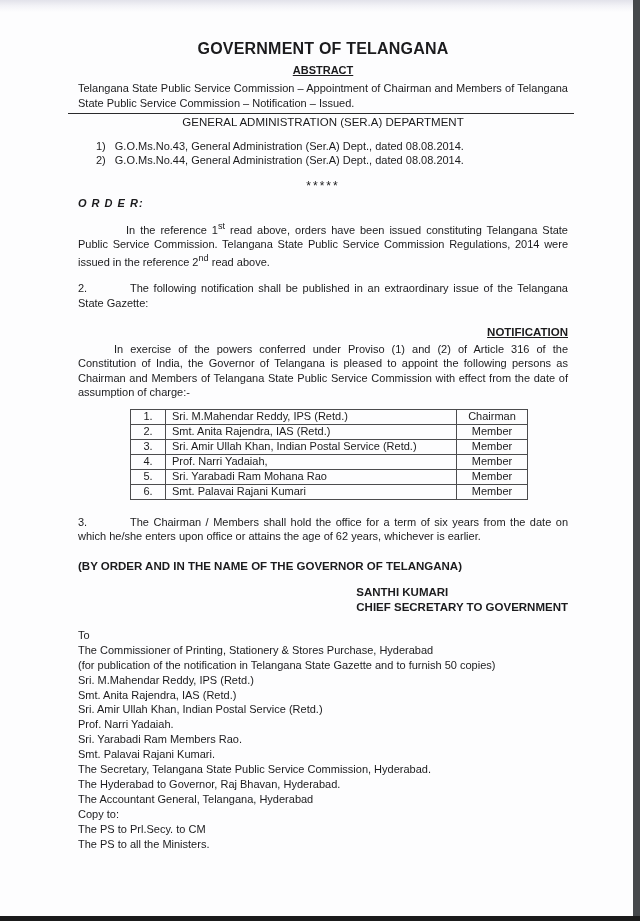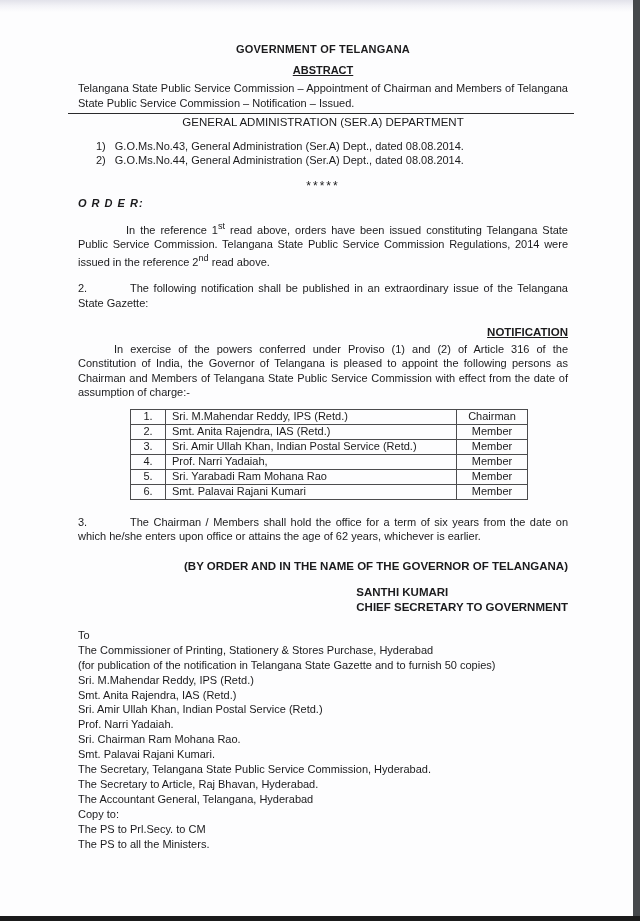--- a/index.html
+++ b/index.html
@@ -12,21 +12,21 @@
     position:absolute; top:0; left:0; right:0; height:12px;
     background:linear-gradient(180deg,#e2e2ea 0%,#f3f3f7 50%,#fdfdfe 100%);
   }
   .right-strip { position:absolute; top:0; right:0; width:7px; height:100%; background:#46494c; z-index:5; }
   .bottom-strip { position:absolute; bottom:0; left:0; width:100%; height:5px; background:#1b1b1b; z-index:6; }
 
   .content {
     position:absolute; top:42px; left:78px; width:490px;
     font-size:11px; line-height:14.5px;
   }
-  .doc-title { text-align:center; font-weight:bold; font-size:11px; letter-spacing:.2px; }
+  .doc-title { text-align:center; font-weight:bold; font-size:16px; letter-spacing:.2px; }
   .abstract-heading { text-align:center; font-weight:bold; text-decoration:underline; font-size:11px; margin-top:6px; }
   .abstract-text { text-align:justify; margin-top:4px; }
   .rule { border:0; border-top:1.5px solid #2a2a2c; margin:3px 0 0 -10px; width:506px; }
   .department { text-align:center; font-size:11.5px; margin-top:1px; }
   .go-line { display:flex; justify-content:space-between; margin-top:7px; }
   .read-following { text-align:right; }
   .refs { margin:9px 0 0 18px; }
   .ref-row { display:flex; gap:9px; }
   .stars { text-align:center; letter-spacing:2px; margin-top:11px; font-size:12px; }
   .order-heading { font-weight:bold; margin-top:3px; letter-spacing:1px;font-style:italic; }
@@ -34,21 +34,21 @@
   .p-num { text-align:justify; margin-top:12px; }
   .p-num .num { display:inline-block; width:52px; text-indent:0; }
   .notif-heading { text-align:right; font-weight:bold; text-decoration:underline; font-size:11.5px; margin-top:15px; }
   .notif-body { text-align:justify; text-indent:36px; margin-top:2px; }
   table.appointees { border-collapse:collapse; margin:9px 0 0 52px; font-size:11px; }
   table.appointees td { border:1px solid #4c4c4e; padding:0 6px; line-height:13.8px; height:14px; }
   td.c-no { width:22px; text-align:center; }
   td.c-name { width:278px; }
   td.c-role { width:58px; text-align:center; padding:0 2px; }
   .spacer-3 { margin-top:15px; }
-  .by-order { text-align:right; font-weight:bold; font-size:11.5px; margin-top:15px; }
+  .by-order { text-align:left; font-weight:bold; font-size:11.5px; margin-top:15px; }
   .sig { margin:12px 0 0 auto; width:max-content; font-weight:bold; font-size:11.5px; line-height:15px; }
   .to-label { margin-top:13px; }
   .addr div, .copy div { line-height:14.9px; }
 </style>
 </head>
 <body>
 
 <div class="top-streak"></div>
 <div class="right-strip"></div>
 <div class="bottom-strip"></div>
@@ -148,27 +148,27 @@
       <div>(for publication of the notification in Telangana State Gazette and to furnish 50 copies)</div>
 
       <div>Sri. M.Mahendar Reddy, IPS (Retd.)</div>
 
       <div>Smt. Anita Rajendra, IAS (Retd.)</div>
 
       <div>Sri. Amir Ullah Khan, Indian Postal Service (Retd.)</div>
 
       <div>Prof. Narri Yadaiah.</div>
 
-      <div>Sri. Chairman Ram Mohana Rao.</div>
+      <div>Sri. Yarabadi Ram Members Rao.</div>
 
       <div>Smt. Palavai Rajani Kumari.</div>
 
       <div>The Secretary, Telangana State Public Service Commission, Hyderabad.</div>
 
-      <div>The Secretary to Article, Raj Bhavan, Hyderabad.</div>
+      <div>The Hyderabad to Governor, Raj Bhavan, Hyderabad.</div>
 
       <div>The Accountant General, Telangana, Hyderabad</div>
     </div>
 
   <div class="copy">
     <div>Copy to:</div>
     <div>
 
         <div>The PS to Prl.Secy. to CM</div>
 

